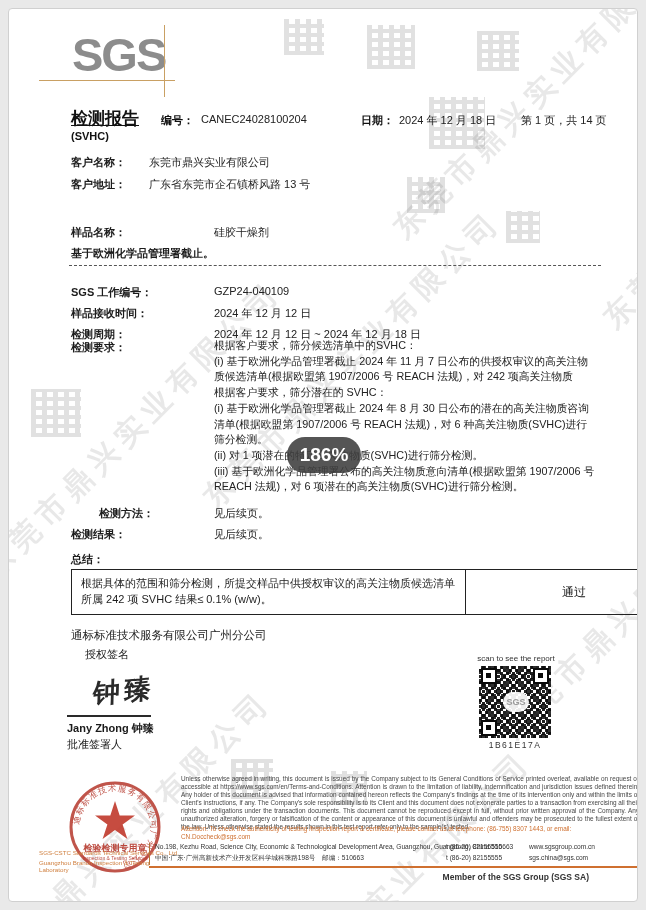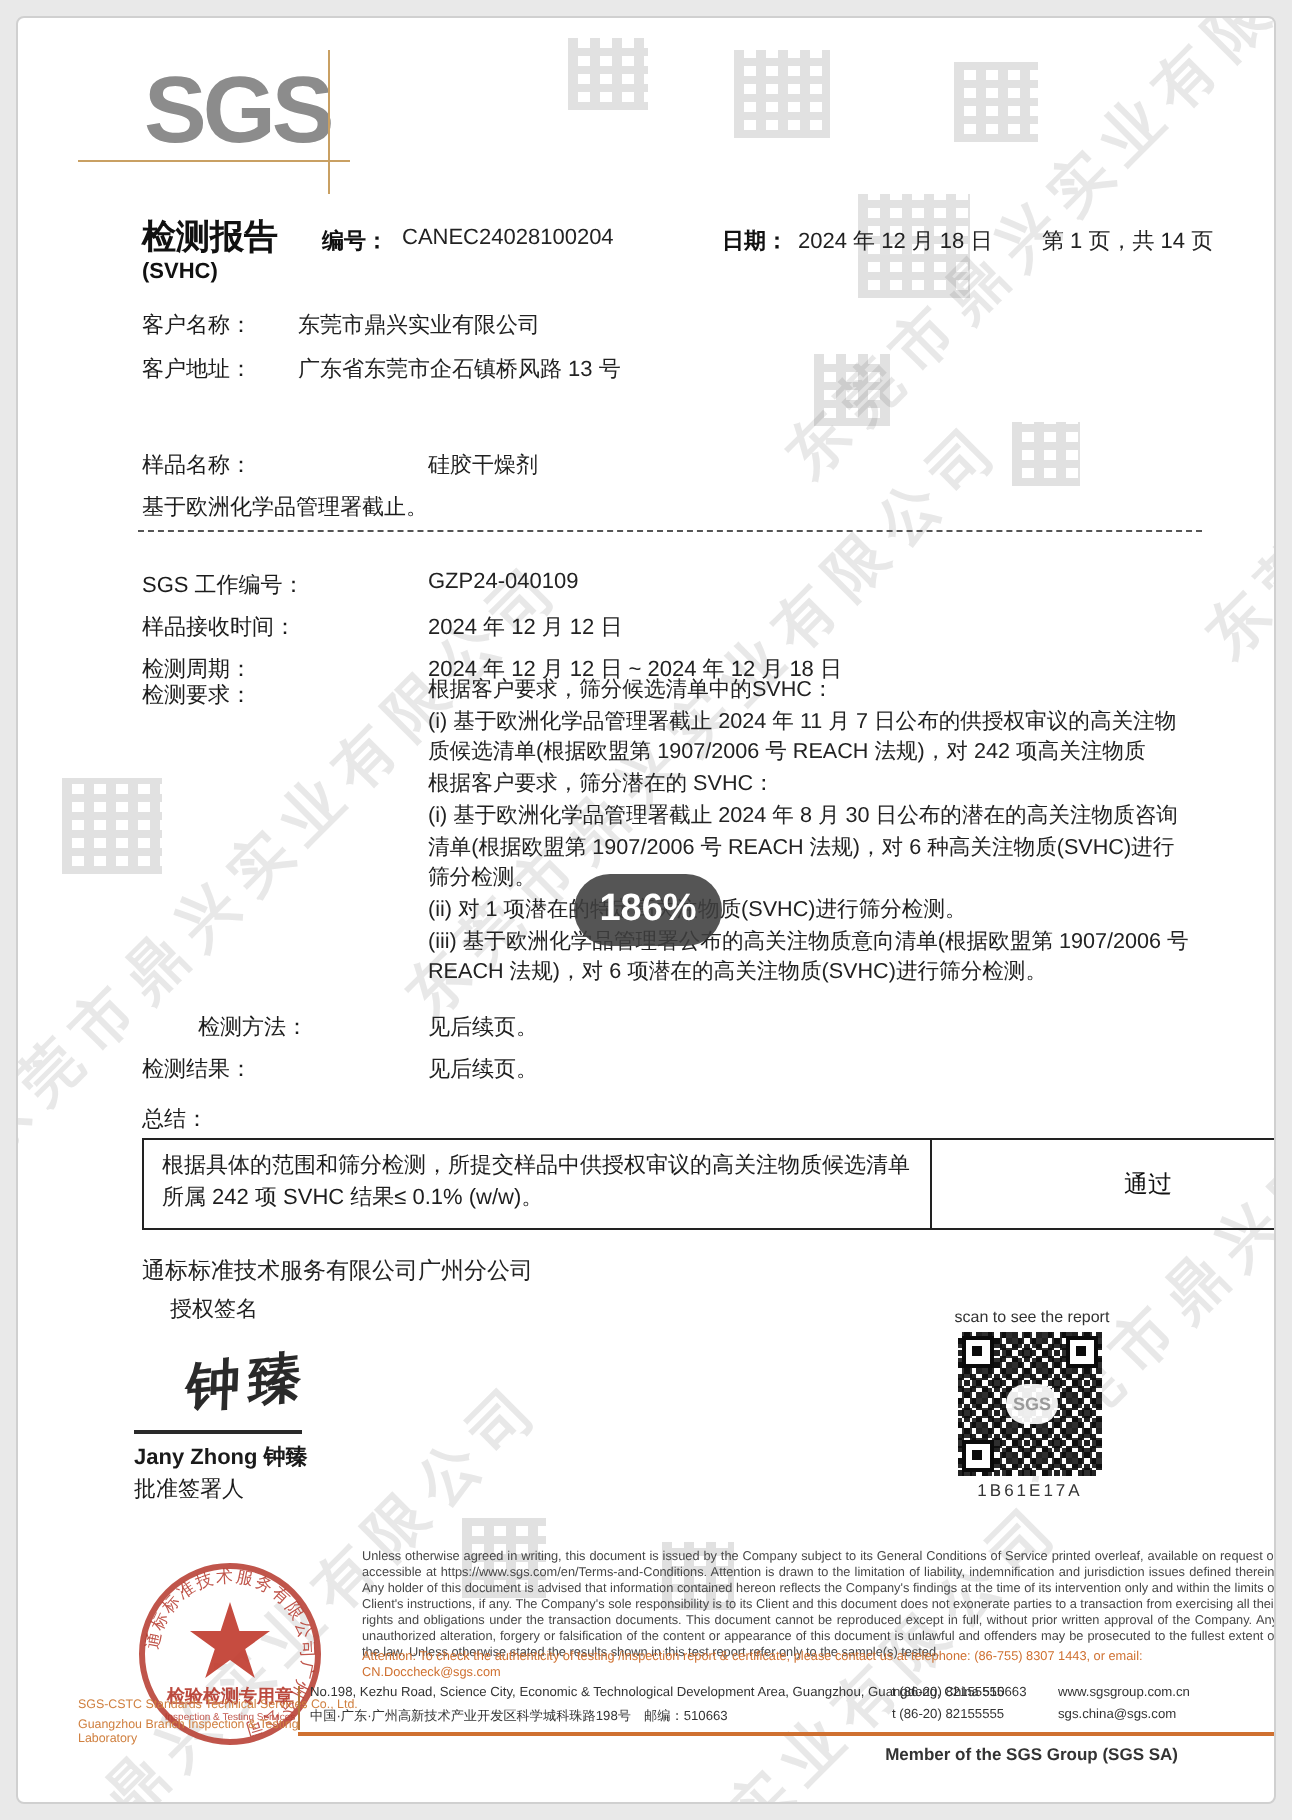--- a/index.html
+++ b/index.html
@@ -36,21 +36,21 @@
   
   .logo-text { font-size:47px; font-weight:bold; color:#8c8c8c; letter-spacing:-2px; line-height:1; }
   .cross-h { height:1px; background:#c9a063; }
   .cross-v { width:1px; background:#c9a063; }
   .report-title { font-size:17px; font-weight:bold; color:#111; }
   .report-sub { font-size:11px; font-weight:bold; color:#111; }
   .hrow { font-size:11px; color:#222; }
   .hrow b { color:#111; }
 
   
-  .lbl { font-weight:normal; color:#1c1c1c; font-size:11px; }
+  .lbl { font-weight:bold; color:#1c1c1c; font-size:11px; }
   .val { font-size:11px; color:#222; }
   .req-line { font-size:10.8px; line-height:15.7px; color:#222; }
   .dashed-sep { border-top:1px dashed #555; }
 
   
   .sum-table { border:1.5px solid #222; display:flex; }
   .sum-left { width:394px; border-right:1.5px solid #222; padding:6px 9px; font-size:11px; line-height:1.45; color:#1d1d1d; }
   .sum-right { flex:1; display:flex; align-items:center; justify-content:center; font-size:12px; color:#111; }
 
   
@@ -111,21 +111,21 @@
   <div class="qrfade" style="left:398px; top:168px; width:38px; height:36px;"></div>
   <div class="qrfade" style="left:497px; top:202px; width:34px; height:32px;"></div>
   <div class="qrfade" style="left:22px;  top:380px; width:50px; height:48px;"></div>
   <div class="qrfade" style="left:222px; top:750px; width:42px; height:40px;"></div>
   <div class="qrfade" style="left:322px; top:762px; width:36px; height:34px;"></div>
 
   <div class="abs logo-text" style="left:63px; top:22px;">SGS</div>
   <div class="abs cross-h" style="left:30px; top:71px; width:136px;"></div>
   <div class="abs cross-v" style="left:155px; top:16px; height:72px;"></div>
 
-  <div class="abs report-title" style="left:62px; top:98px;">检测报告</div>
+  <div class="abs report-title" style="left:62px; top:98px;text-decoration:underline;">检测报告</div>
   <div class="abs report-sub" style="left:62px; top:121px;">(SVHC)</div>
 
   <div class="abs hrow" style="left:152px; top:104px;"><b>编号：</b></div>
   <div class="abs hrow" style="left:192px; top:104px;">CANEC24028100204</div>
   <div class="abs hrow" style="left:352px; top:104px;"><b>日期：</b></div>
   <div class="abs hrow" style="left:390px; top:104px;">2024 年 12 月 18 日</div>
   <div class="abs hrow" style="left:512px; top:104px;">第 1 页，共 14 页</div>
 
   <div class="abs lbl" style="left:62px; top:146px;">客户名称：</div>
   <div class="abs val" style="left:140px; top:146px;">东莞市鼎兴实业有限公司</div>

